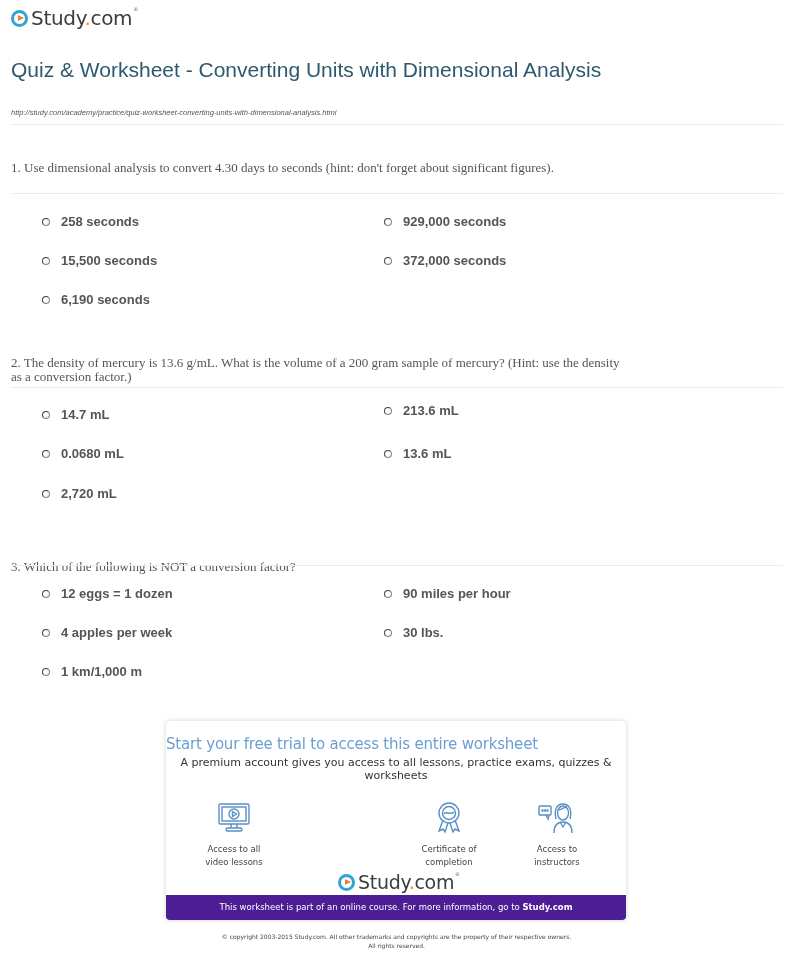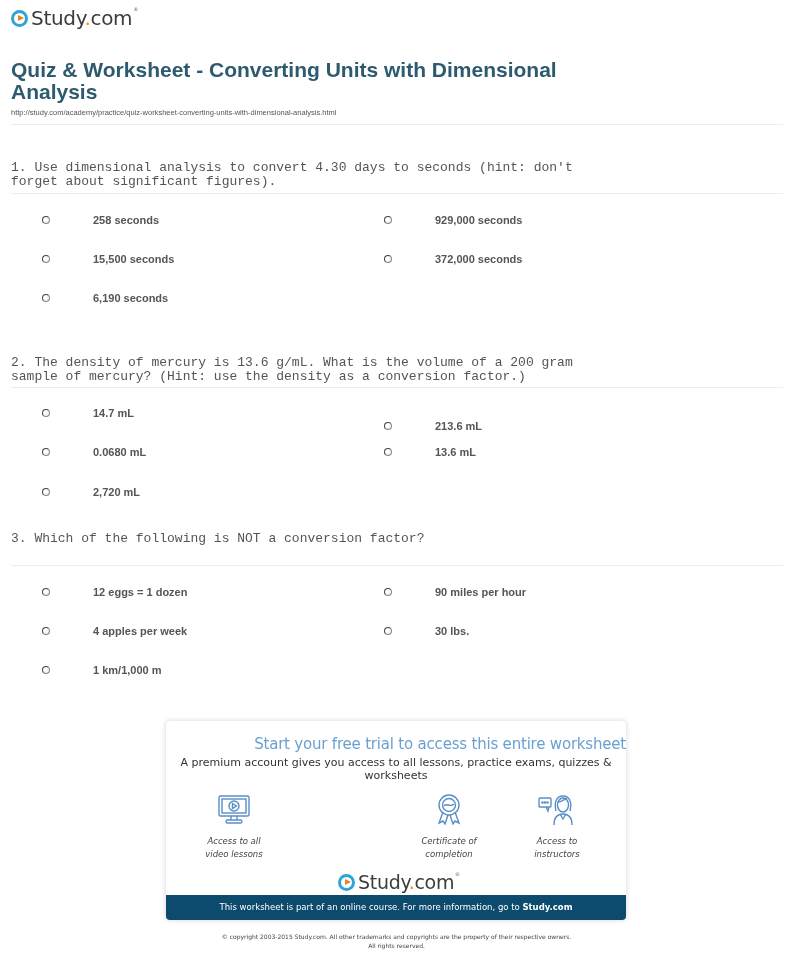--- a/index.html
+++ b/index.html
@@ -8,37 +8,37 @@
 
   .logo { position: absolute; display: flex; align-items: center; }
   .logo .mark { width: 17px; height: 17px; border-radius: 50%; border: 3px solid #2fa4d6; position: relative; margin-right: 3px; }
   .logo .mark::after { content: ""; position: absolute; left: 4px; top: 2.5px; border-left: 6px solid #e9822b; border-top: 3.5px solid transparent; border-bottom: 3.5px solid transparent; }
   .logo .word { font-family: "DejaVu Sans", sans-serif; font-size: 20px; color: #3c3c3c; letter-spacing: -0.3px; }
   .logo .dot { color: #f08a24; }
   .logo .tm { font-size: 5px; color: #666; vertical-align: top; margin-left: 1px; }
 
   #top-logo { left: 11px; top: 6px; }
 
-  .page-title { position: absolute; left: 11px; top: 59px; width: 600px; font-size: 21px; line-height: 22px; font-weight: bold; color: #2d5a6e; }
-  .page-url { position: absolute; left: 11px; top: 108px; font-size: 7.5px; color: #555; }
+  .page-title { position: absolute; left: 11px; top: 59px; width: 600px; font-size: 21px; line-height: 22px; font-weight: normal; color: #2d5a6e; }
+  .page-url { position: absolute; left: 11px; top: 108px; font-size: 7.5px; color: #555; font-style: italic; }
   .hr { position: absolute; left: 11px; width: 772px; height: 1px; background: #ececec; }
 
-  .q-text { position: absolute; left: 11px; width: 610px; font-size: 13px; line-height: 14px; color: #555; font-family: Liberation Mono, monospace; }
-  .opt { position: absolute; display: flex; align-items: center; font-size: 11px; font-weight: bold; color: #555; gap: 32px; }
+  .q-text { position: absolute; left: 11px; width: 610px; font-size: 13px; line-height: 14px; color: #555; font-family: Liberation Serif, serif; }
+  .opt { position: absolute; display: flex; align-items: center; font-size: 13px; font-weight: bold; color: #555; }
   .radio { width: 8px; height: 8px; border-radius: 50%; border: 1px solid #888; border-top-color: #444; border-left-color: #444; margin-right: 11px; background: radial-gradient(circle at 40% 40%, #fff 30%, #ddd 100%); }
 
   .promo { position: absolute; left: 166px; top: 721px; width: 460px; height: 199px; background: #fff; border-radius: 4px; box-shadow: 0 0 5px rgba(0,0,0,0.18); overflow: hidden; }
-  .promo-title { position: absolute; top: 14px; left: 0; width: 100%; text-align: right; font-family: "DejaVu Sans", sans-serif; font-size: 15px; color: #6a9fd0; letter-spacing: -0.2px; }
+  .promo-title { position: absolute; top: 14px; left: 0; width: 100%; text-align: left; font-family: "DejaVu Sans", sans-serif; font-size: 15px; color: #6a9fd0; letter-spacing: -0.2px; }
   .promo-sub { position: absolute; top: 35px; left: 0; width: 100%; text-align: center; font-family: "DejaVu Sans", sans-serif; font-size: 11px; color: #333; }
-  .feature { position: absolute; top: 72px; width: 108px; text-align: center; font-style: italic; }
+  .feature { position: absolute; top: 80px; width: 108px; text-align: center; }
   .feature svg { display: block; margin: 0 auto; }
   .feature-label { margin-top: 8px; font-family: "DejaVu Sans", sans-serif; font-size: 8.5px; line-height: 13px; color: #444; }
   #promo-logo { left: 172px; top: 150px; }
   #promo-logo .word { font-size: 19px; }
-  .promo-bar { position: absolute; left: 0; bottom: 0; width: 100%; height: 25px; background: #0c4a6e; color: #fff; font-family: "DejaVu Sans", sans-serif; font-size: 8.5px; text-align: center; line-height: 25px; }
+  .promo-bar { position: absolute; left: 0; bottom: 0; width: 100%; height: 25px; background: #4c1d95; color: #fff; font-family: "DejaVu Sans", sans-serif; font-size: 8.5px; text-align: center; line-height: 25px; }
   .promo-bar b { font-weight: bold; }
 
   .copyright { position: absolute; left: 0; top: 932px; width: 793px; text-align: center; font-family: "DejaVu Sans", sans-serif; font-size: 6px; line-height: 9px; color: #444; }
 </style>
 </head>
 <body>
 
 <div class="logo" id="top-logo">
   <span class="mark"></span>
   <span class="word"><span>Study</span><span class="dot">.</span><span>com</span><span class="tm">®</span></span>
@@ -73,40 +73,40 @@
     </label>
 </section>
 
 <section>
   <div class="q-text" style="top:356px">2. The density of mercury is 13.6 g/mL. What is the volume of a 200 gram sample of mercury? (Hint: use the density as a conversion factor.)</div>
   <div class="hr" style="top:387px"></div>
   <label class="opt" style="left:42px; top:407px">
       <span class="radio"></span>
       <span>14.7 mL</span>
     </label>
-  <label class="opt" style="left:384px; top:420px">
+  <label class="opt" style="left:384px; top:403px">
       <span class="radio"></span>
       <span>213.6 mL</span>
     </label>
   <label class="opt" style="left:42px; top:446px">
       <span class="radio"></span>
       <span>0.0680 mL</span>
     </label>
   <label class="opt" style="left:384px; top:446px">
       <span class="radio"></span>
       <span>13.6 mL</span>
     </label>
   <label class="opt" style="left:42px; top:486px">
       <span class="radio"></span>
       <span>2,720 mL</span>
     </label>
 </section>
 
 <section>
-  <div class="q-text" style="top:532px">3. Which of the following is NOT a conversion factor?</div>
+  <div class="q-text" style="top:560px">3. Which of the following is NOT a conversion factor?</div>
   <div class="hr" style="top:565px"></div>
   <label class="opt" style="left:42px; top:586px">
       <span class="radio"></span>
       <span>12 eggs = 1 dozen</span>
     </label>
   <label class="opt" style="left:384px; top:586px">
       <span class="radio"></span>
       <span>90 miles per hour</span>
     </label>
   <label class="opt" style="left:42px; top:625px">

